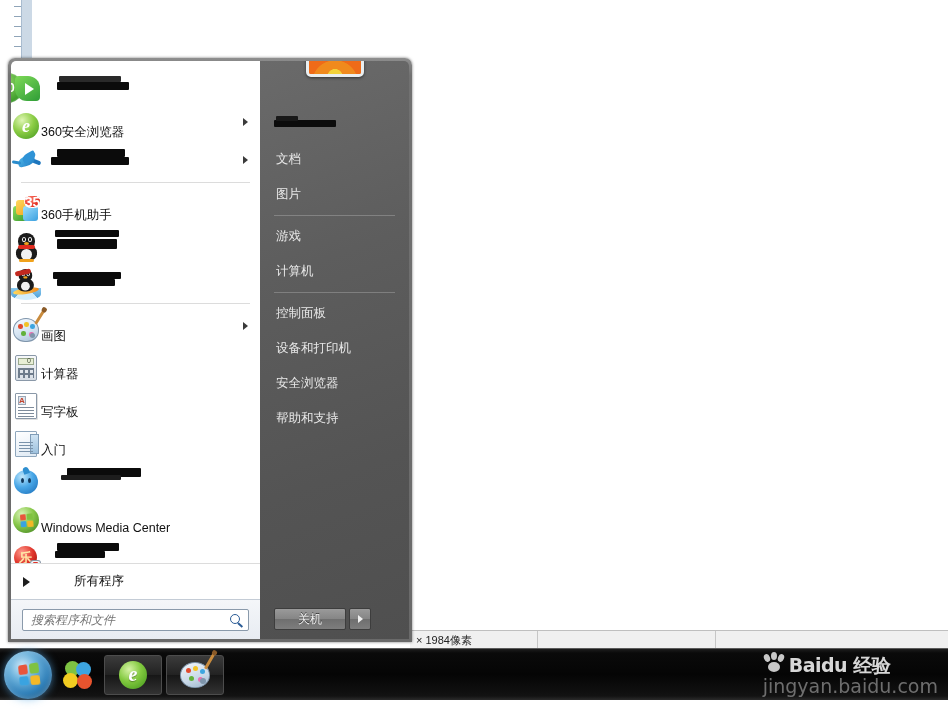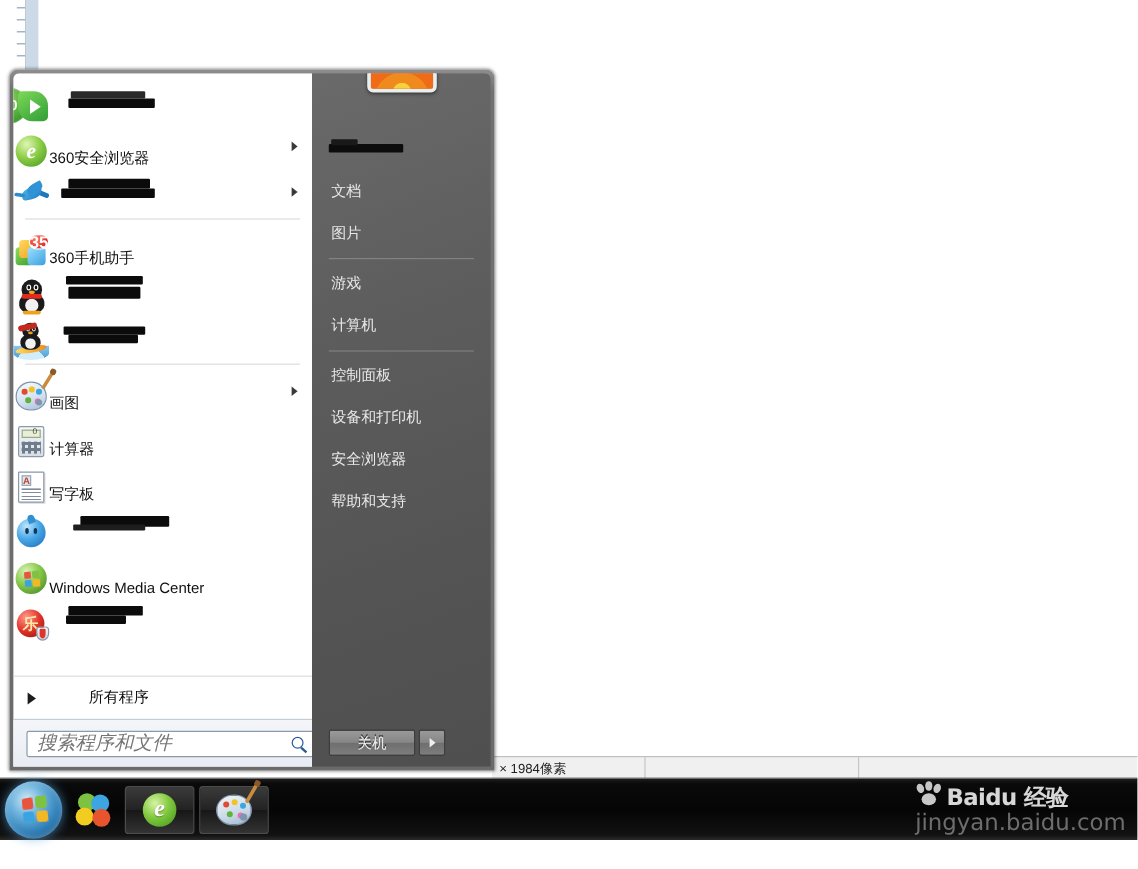--- a/index.html
+++ b/index.html
@@ -139,21 +139,21 @@
     background: #ffffff;
     border: 1px solid #8a9aab;
     border-radius: 2px;
     display: flex; align-items: center;
   }
   .sm-search input {
     flex: 1;
     border: 0; outline: none;
     background: transparent;
     font-family: "Liberation Sans", sans-serif;
-    font-size: 16px;
+    font-size: 12px;
     font-style: italic;
     color: #717b86;
     padding-left: 8px;
   }
   .sm-search .mag {
     width: 22px; height: 20px;
     position: relative; flex: 0 0 22px;
   }
   .sm-search .mag::before {
     content: "";
@@ -722,20 +722,29 @@
           <div class="prog-item">
             <div class="ic">
               <div class="ic-wordpad">
                   <div class="a">A</div>
                   <div class="lines"></div>
                 </div>
             </div>
             <span class="lbl">写字板</span>
           </div>
 
+          <div class="prog-item">
+            <div class="ic">
+              <div class="ic-getstart">
+                  <div class="tab"></div>
+                  <div class="lines"></div>
+                </div>
+            </div>
+            <span class="lbl">入门</span>
+          </div>
 
           <div class="prog-item">
             <div class="ic">
               <div class="ic-blueball">
                   <div class="tuft"></div>
                   <div class="e1"></div>
                   <div class="e2"></div>
                 </div>
             </div>
             <span class="lbl"></span>

